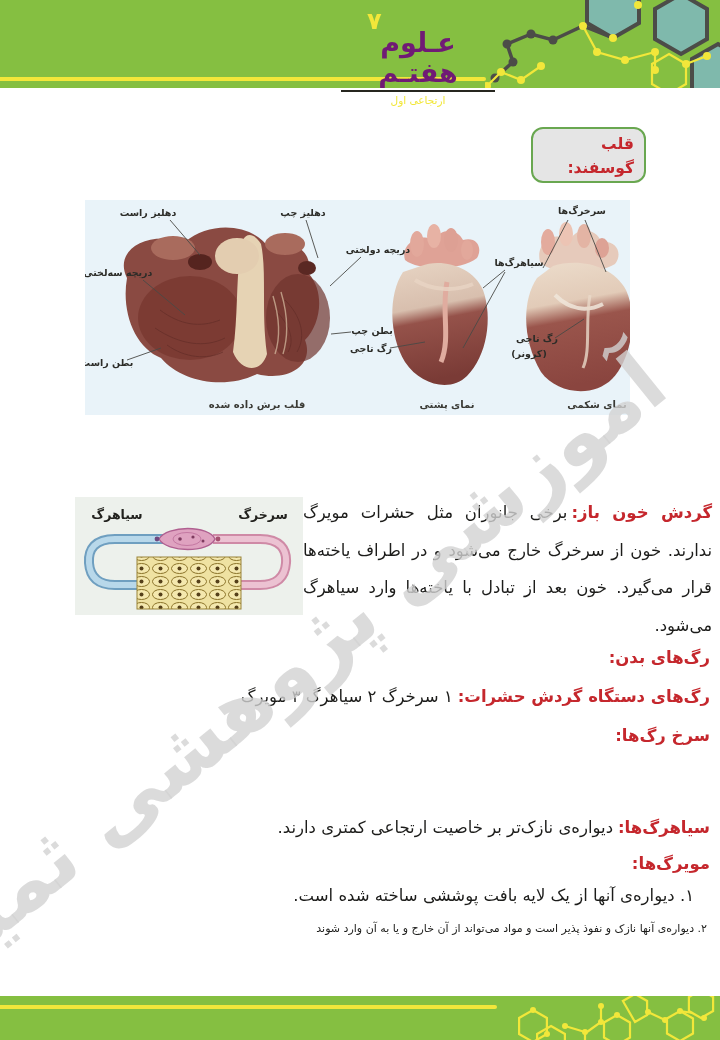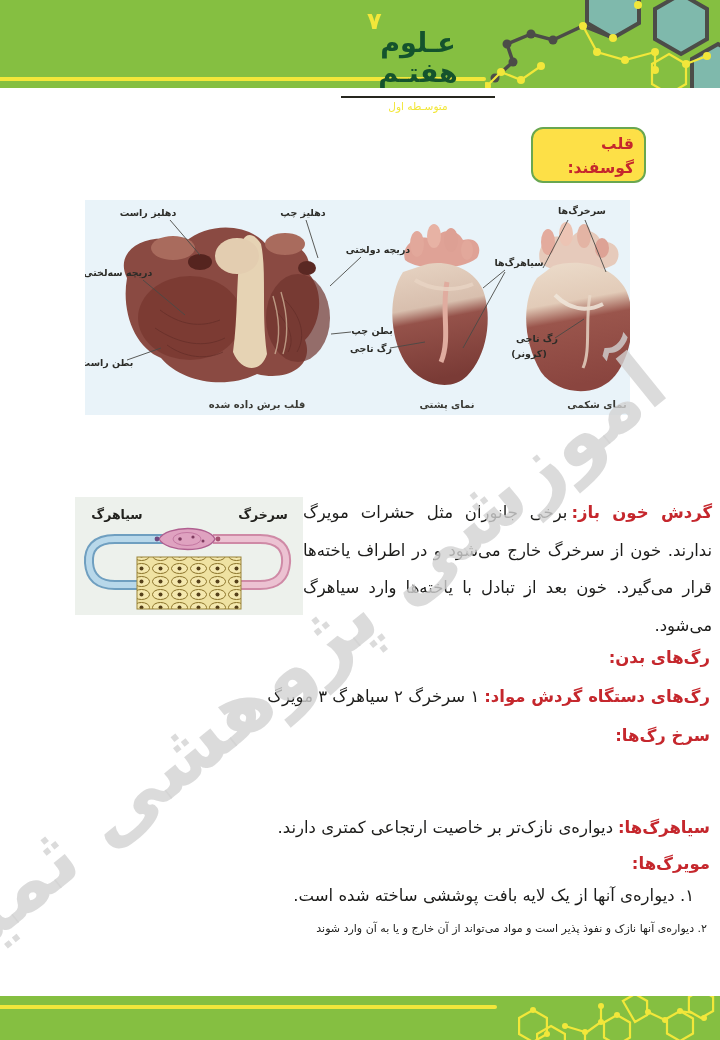--- a/index.html
+++ b/index.html
@@ -6,30 +6,30 @@
   html,body { width:720px; height:1040px; overflow:hidden; background:#fff;
     font-family:"DejaVu Sans", sans-serif; }
   .page { position:relative; width:720px; height:1040px; background:#fff; overflow:hidden; }
 
   
   .header { position:absolute; left:0; top:0; width:720px; height:88px; background:#85bf41; }
   .header-line { position:absolute; left:0; top:77px; width:486px; height:3.5px;
     background:#f2e73a; border-radius:0 3px 3px 0; }
   .logo { position:absolute; right:225px; top:28px; width:154px; text-align:center; direction:rtl; }
   .logo-number { position:absolute; top:-21px; left:26px; color:#f2e73a; font-size:24px; font-weight:bold; }
-  .logo-title { font-size:27px; font-weight:bold; color:#14532d; line-height:30px;
-    border-bottom:2px solid #26261f; display:inline-block; padding-bottom:8px; }
+  .logo-title { font-size:27px; font-weight:bold; color:#701a75; line-height:30px;
+    border-bottom:2px solid #26261f; display:inline-block; padding-bottom:2px; }
   .logo-subtitle { font-size:10.5px; color:#f2e73a; margin-top:2px; letter-spacing:1px; }
   .header-deco { position:absolute; right:0; top:0; }
 
   
   .title-box { position:absolute; left:531px; top:127px; width:115px; height:56px;
     border:2.5px solid #69a750; border-radius:12px; direction:rtl;
     padding:3px 10px; color:#c5272d; font-weight:bold; font-size:15.5px; line-height:24px;
-    background:#fde047; }
+    background:#e5e5e5; }
 
   
   .anatomy { position:absolute; left:85px; top:200px; }
   .circ-figure { position:absolute; left:75px; top:497px; }
 
   svg text { font-family:"DejaVu Sans", sans-serif; }
   .lbl { font-size:9.5px; font-weight:600; fill:#2c2c28; }
   .cap { font-size:10px; font-weight:600; fill:#3a3a35; }
   .leader { stroke:#4a4a46; stroke-width:0.9; fill:none; }
   .circ-lbl { font-size:12.5px; font-weight:bold; fill:#22221e; }
@@ -70,21 +70,21 @@
 </head>
 <body>
 
 <div class="page">
 
   <div class="header">
     <div class="header-line"></div>
     <div class="logo">
       <div class="logo-number">٧</div>
       <div class="logo-title">عـلوم هفتـم</div>
-      <div class="logo-subtitle">متوسـطه اول</div>
+      <div class="logo-subtitle">ارتجاعی اول</div>
     </div>
     <svg class="header-deco" width="235" height="88" viewBox="0 0 235 88">
       <g fill="#7fb9ac" stroke="#4c4c48" stroke-width="4">
         <path transform="translate(128,8)" d="M0,-30 L26,-15 L26,15 L0,30 L-26,15 L-26,-15 Z"></path>
         <path transform="translate(196,24)" d="M0,-30 L26,-15 L26,15 L0,30 L-26,15 L-26,-15 Z"></path>
         <path transform="translate(233,74)" d="M0,-30 L26,-15 L26,15 L0,30 L-26,15 L-26,-15 Z"></path>
       </g>
       <g stroke="#4c4c48" stroke-width="3.5" fill="none">
         <path d="M10,78 L28,62 L22,44 L46,34 L68,40 L98,26 L128,38"></path>
       </g>
@@ -250,21 +250,21 @@
     <text class="circ-lbl" x="188" y="22" text-anchor="middle">سرخرگ</text>
   </svg>
 
   <p class="circ-text rtl">
     <span class="red">گردش خون باز:</span><span class="blk">برخی جانوران مثل حشرات مویرگ ندارند. خون از سرخرگ خارج می‌شود و در اطراف یاخته‌ها قرار می‌گیرد. خون بعد از تبادل با یاخته‌ها وارد سیاهرگ می‌شود.</span>
   </p>
 
   <div class="h-row h-veins rtl red">رگ‌های بدن:</div>
 
   <div class="h-row types-line rtl">
-    <span class="red">رگ‌های دستگاه گردش مواد:</span><span class="blk">۱ سرخرگ ۲ سیاهرگ ۳ مویرگ</span>
+    <span class="red">رگ‌های دستگاه گردش حشرات:</span><span class="blk">۱ سرخرگ ۲ سیاهرگ ۳ مویرگ</span>
   </div>
 
   <div class="h-row h-arteries rtl red">سرخ رگ‌ها:</div>
 
 
   <div class="h-row veins-line rtl">
     <span class="red">سیاهرگ‌ها:</span><span class="blk">دیواره‌ی نازک‌تر بر خاصیت ارتجاعی کمتری دارند.</span>
   </div>
 
   <div class="h-row h-cap rtl red">مویرگ‌ها:</div>

